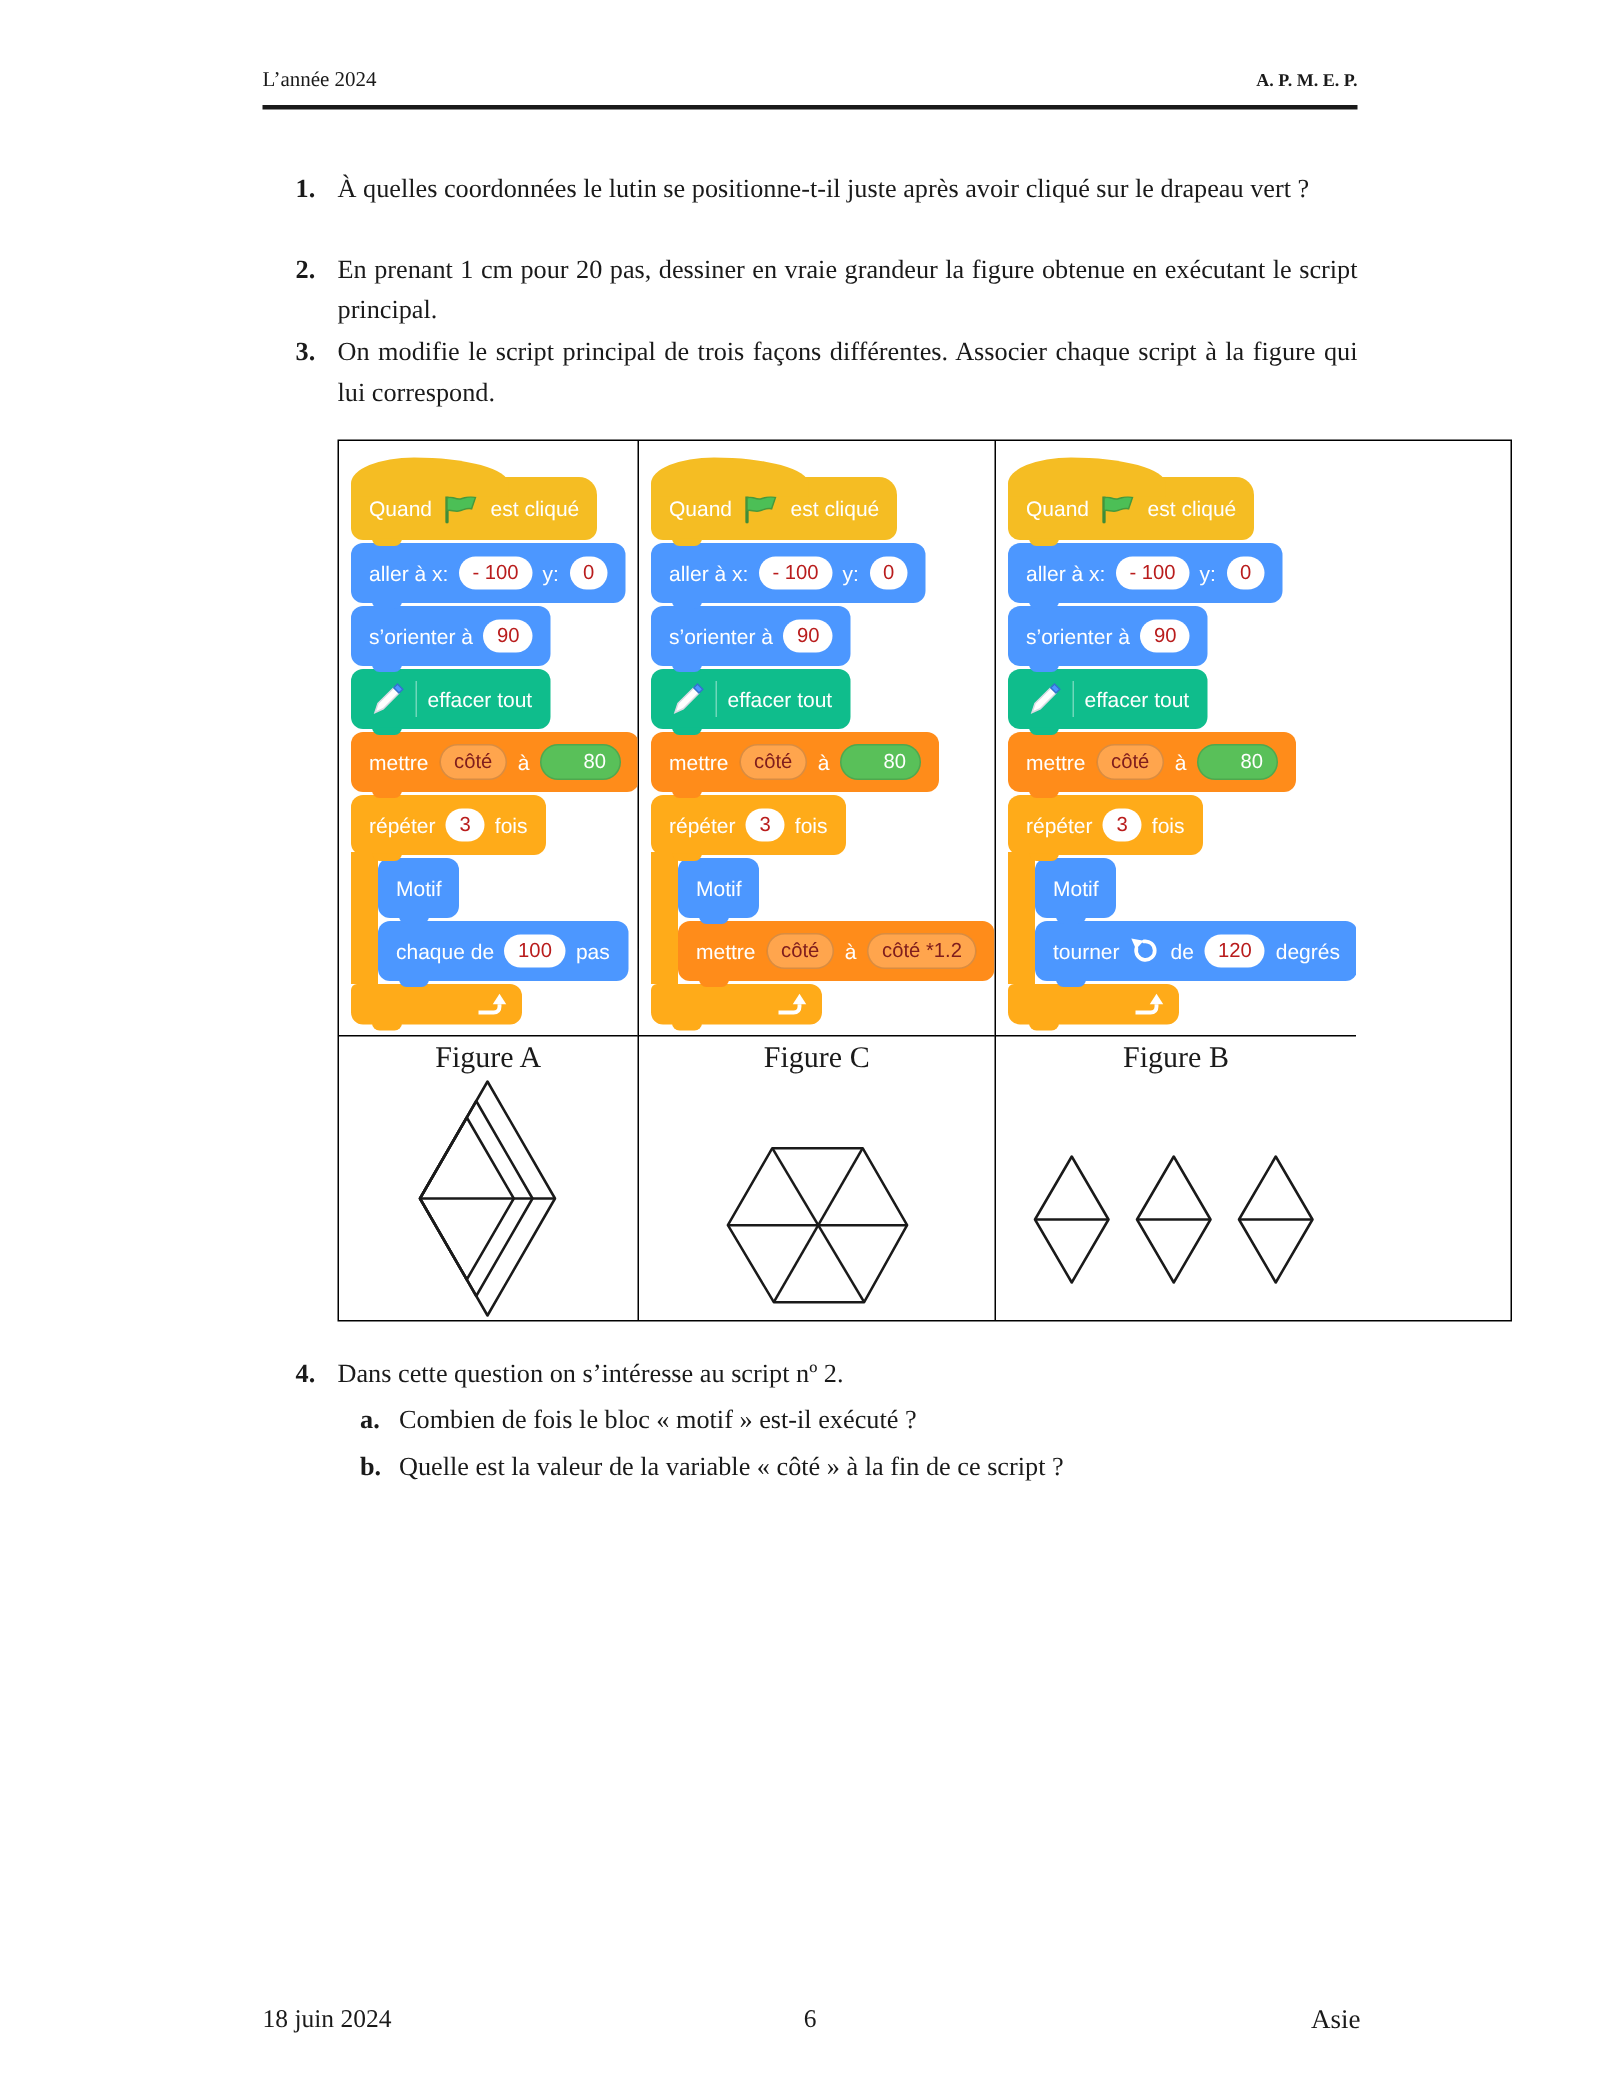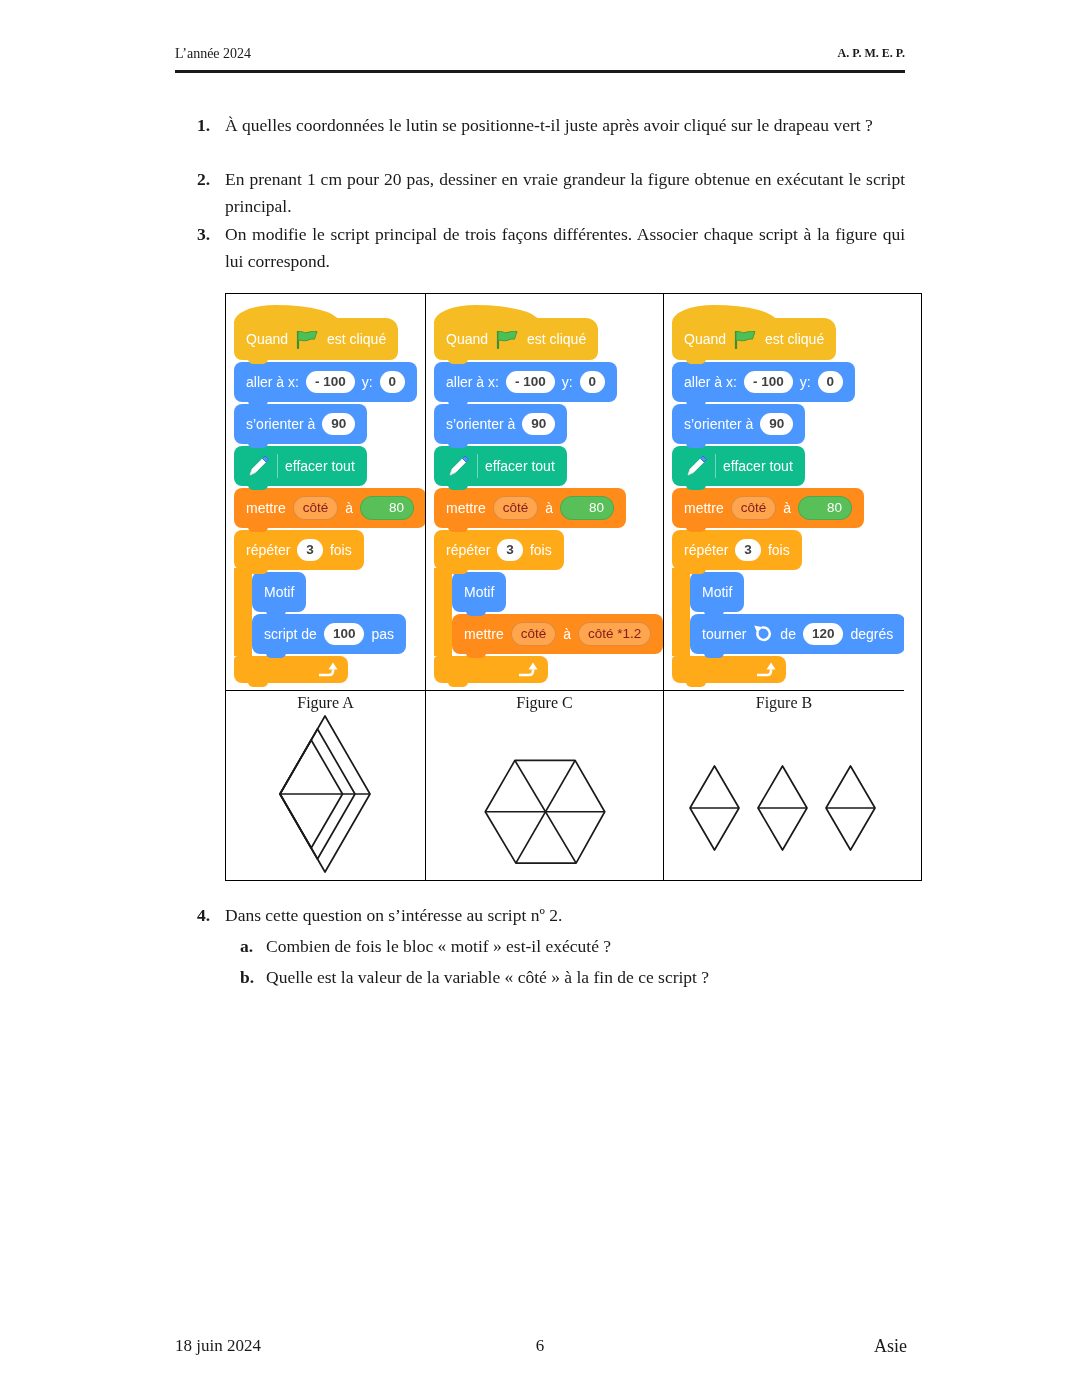--- a/index.html
+++ b/index.html
@@ -21,30 +21,30 @@
   .q { position:absolute; left:197px; width:708px; display:flex; font-size:17.5px; line-height:27px; }
   .qnum { width:28px; font-weight:bold; flex:none; }
   .qtext { flex:1; text-align:justify; }
   .q1 { top:112px; } .q2 { top:166px; } .q3 { top:221px; } .q4 { top:902px; display:block; }
   .q4 .q4-head { display:flex; }
   .sub { display:flex; margin-left:43px; margin-top:4px; }
   .subnum { width:26px; font-weight:bold; flex:none; }
 
   
   .tbl {
-    position:absolute; left:225px; top:293px; width:697px; height:588px;
+    position:absolute; left:225px; top:293px; width:783px; height:588px;
     border:1.6px solid #000; display:grid;
     grid-template-columns:199px 238px 241px;
     grid-template-rows:396px 1fr;
   }
   .cell { overflow:hidden; }
   .cell.c2, .cell.c3 { border-left:1.6px solid #000; }
   .cell.figrow { border-top:1.6px solid #000; }
   .cell-script { padding:10px 0 0 8px; }
-  .fig-label { text-align:center; font-size:16px; margin-top:3px; }
+  .fig-label { text-align:center; font-size:20px; margin-top:3px; }
   .fig-wrap { display:flex; justify-content:center; }
   .fig-wrap svg { display:block; }
   .fig-wrap polygon, .fig-wrap line { fill:none; stroke:#1a1a1a; stroke-width:1.7; stroke-linejoin:round; }
 
   
   .script { font-family:"Liberation Sans", sans-serif; }
   .blk {
     --c:#888;
     position:relative; display:flex; align-items:center; gap:7px;
     height:40px; padding:0 12px; width:max-content;
@@ -60,22 +60,22 @@
   .pen       { --c:#0fbd8c; }
   .variables { --c:#ff8c1a; }
   .control   { --c:#ffab19; }
 
   .hat { height:42px; margin-top:14px; border-radius:6px 12px 8px 8px; }
   .hat::before { 
     content:""; position:absolute; top:-13px; left:0; width:64%; height:26px;
     background:var(--c); border-radius:60% 90% 0 0 / 100% 100% 0 0; 
   }
   .oval {
-    background:#fff; color:#404040; border-radius:999px; padding:4px 9px;
-    font-size:13.5px; font-weight:bold; line-height:1; min-width:16px; text-align:center;
+    background:#fff; color:#b91c1c; border-radius:999px; padding:4px 9px;
+    font-size:13.5px; font-weight:normal; line-height:1; min-width:16px; text-align:center;
   }
   .oval.green { background:#59c059; color:#fff; border:1px solid rgba(0,0,0,.12); font-weight:normal;padding-left:28px; }
   .oval.var   { background:#ffa54d; color:#7f1d1d; border:1px solid rgba(0,0,0,.15); font-weight:normal;text-align:center; }
   .icon { display:flex; align-items:center; }
   .pen-sep { width:1px; height:24px; background:rgba(255,255,255,.4); }
 
   .cblock { width:max-content; }
   .cblock .blk.control { margin-bottom:0; }
   .cbody { position:relative; padding:2px 0 0 18px; }
   .cbody::before { content:""; position:absolute; left:0; top:-2px; bottom:-2px; width:18px; background:#ffab19; }
@@ -154,21 +154,21 @@
         <div class="blk control">
           <span>répéter</span>
           <span class="oval">3</span>
           <span>fois</span>
         </div>
         <div class="cbody">
           <div class="blk motion">
             <span>Motif</span>
           </div>
           <div class="blk motion">
-            <span>script de</span>
+            <span>chaque de</span>
             <span class="oval">100</span>
             <span>pas</span>
           </div>
         </div>
         <div class="cfoot">
           <span class="icon">
             <svg width="22" height="17" viewBox="0 0 22 17">
                 <path d="M3 14h10q4 0 4-4V8.5" fill="none" stroke="#fff" stroke-width="2.6"></path>
                 <path d="M12.5 8.5h9L17 1.5z" fill="#fff"></path>
               </svg>

